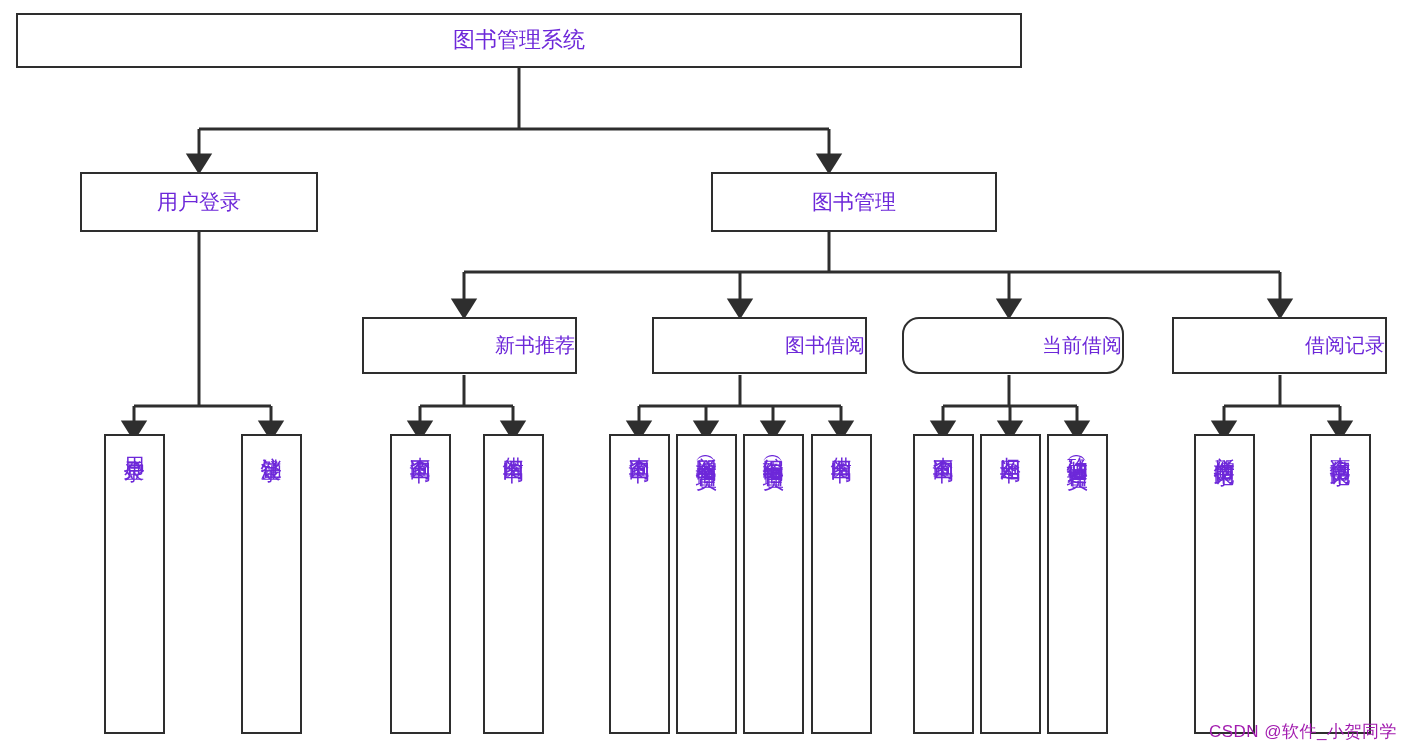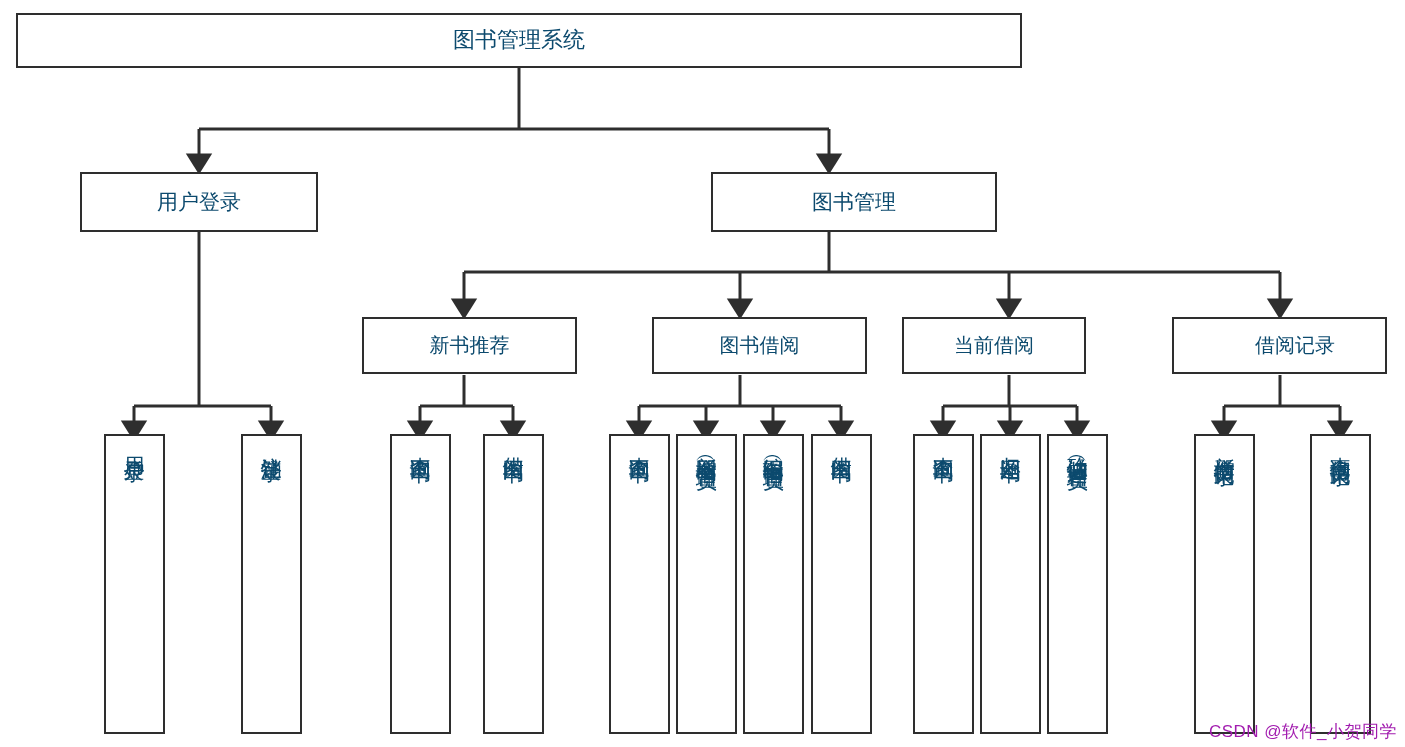--- a/index.html
+++ b/index.html
@@ -26,31 +26,32 @@
     pointer-events: none;
   }
   .node {
     position: absolute;
     box-sizing: border-box;
     border: 2px solid #2e2e2e;
     background: #ffffff;
     display: flex;
     align-items: center;
     justify-content: center;
-    color: #0c4a6e;
+    color: #6d28d9;
     line-height: 1.12;
   }
   .node.root {
     font-size: 22px;
   }
   .node.level1 {
     font-size: 21px;
   }
   .node.level2 {
     font-size: 20px;
+    justify-content: flex-end;
   }
   .node.leaf {
     font-size: 21px;
     align-items: flex-start;
     justify-content: center;
     padding-top: 4px;
   }
   .node.leaf .vlabel {
     writing-mode: vertical-rl;
     text-orientation: upright;
@@ -135,21 +136,21 @@
   <div class="node level1" style="left:711px; top:172px; width:286px; height:60px;">
     <span class="hlabel">图书管理</span>
   </div>
 
   <div class="node level2" style="left:362px; top:317px; width:215px; height:57px;">
     <span class="hlabel">新书推荐</span>
   </div>
   <div class="node level2" style="left:652px; top:317px; width:215px; height:57px;">
     <span class="hlabel">图书借阅</span>
   </div>
-  <div class="node level2" style="left:902px; top:317px; width:184px; height:57px;">
+  <div class="node level2" style="left:902px; top:317px; width:222px; height:57px;border-radius:17px;">
     <span class="hlabel">当前借阅</span>
   </div>
   <div class="node level2" style="left:1172px; top:317px; width:215px; height:57px;padding-left:31px;">
     <span class="hlabel">借阅记录</span>
   </div>
 
   <div class="node leaf" style="left:104px; top:434px; width:61px; height:300px;">
     <span class="vlabel">用户登录</span>
   </div>
   <div class="node leaf" style="left:241px; top:434px; width:61px; height:300px;">

